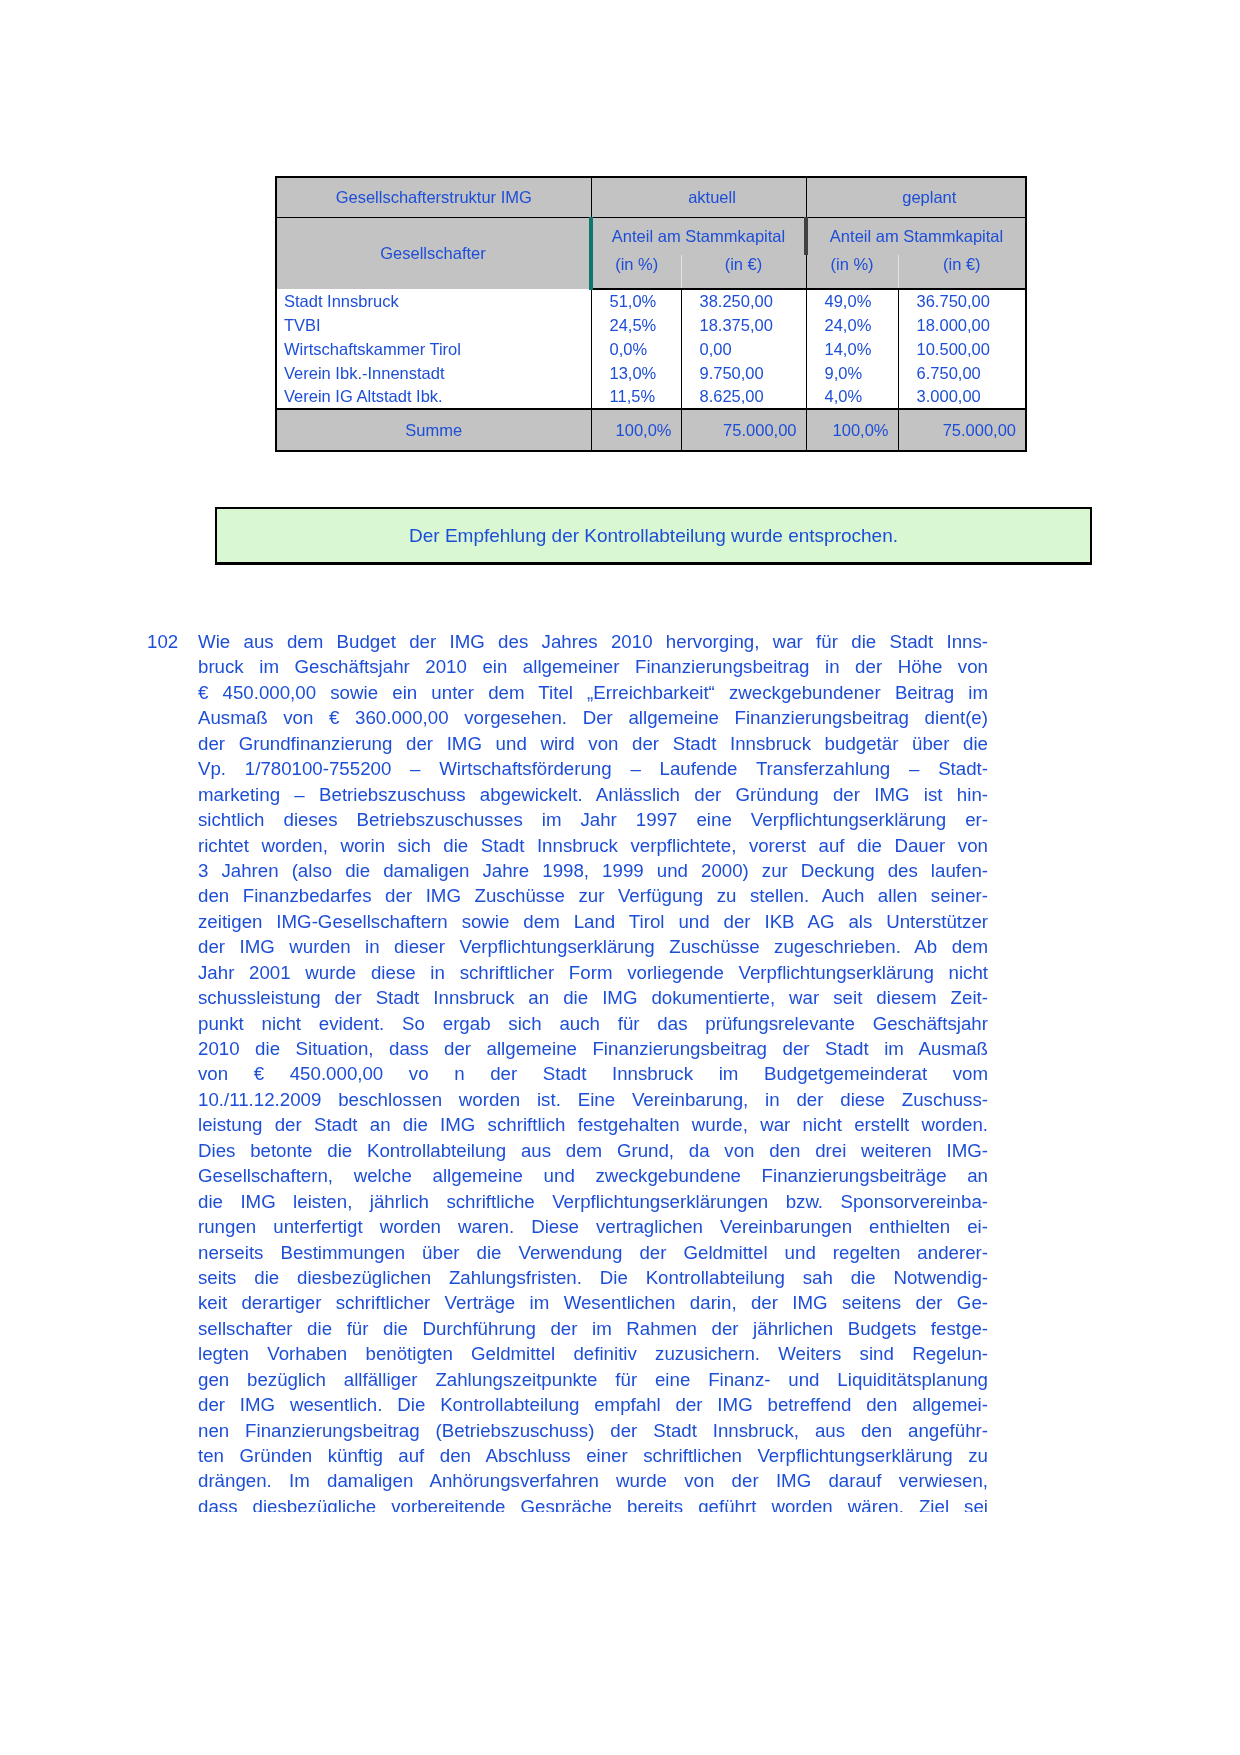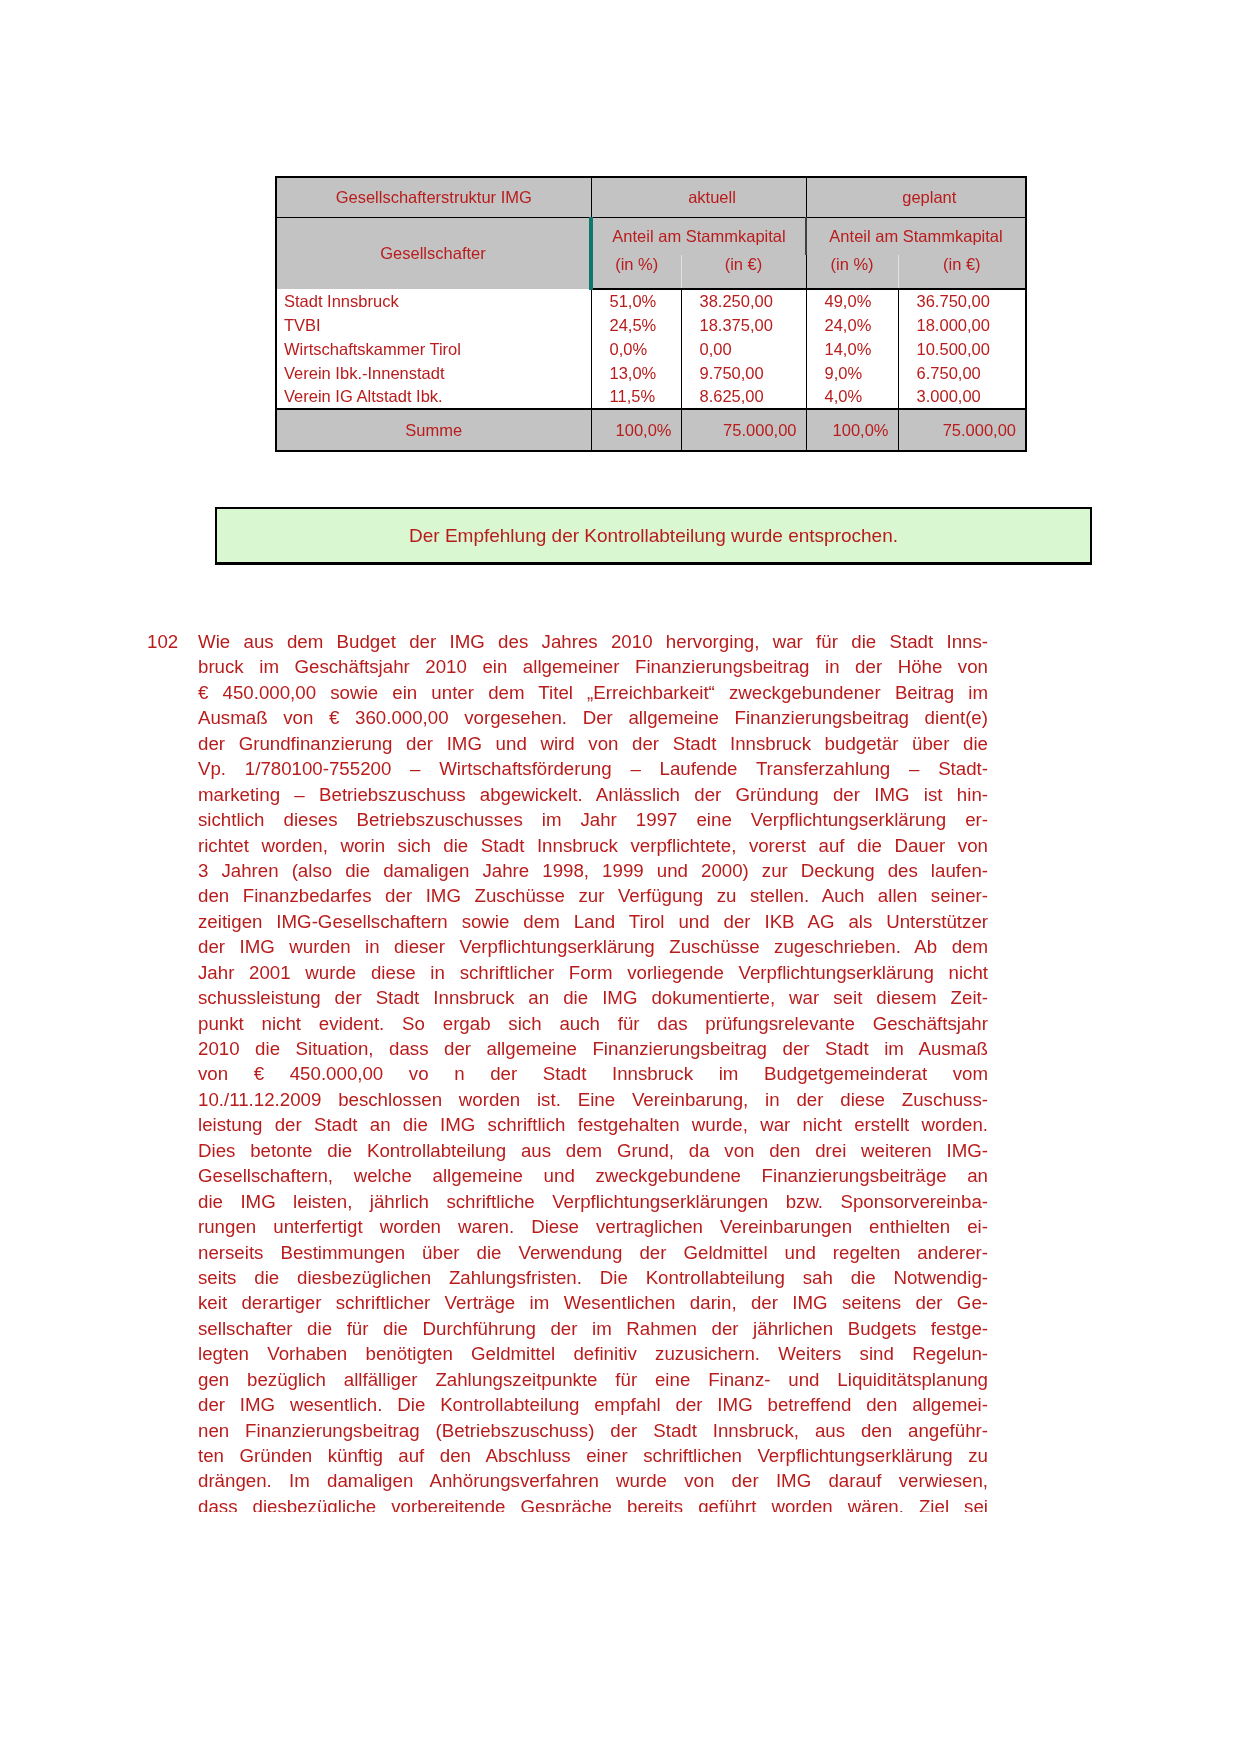--- a/index.html
+++ b/index.html
@@ -1,37 +1,37 @@
 <!DOCTYPE html>
 <html><head>
 <meta charset="utf-8">
 <title>Document</title>
 <style>
   html,body { margin:0; padding:0; background:#ffffff; }
   .page {
     position:relative; width:1240px; height:1512px; background:#ffffff;
-    font-family:"Liberation Sans", sans-serif; color:#b91c1c;
+    font-family:"Liberation Sans", sans-serif; color:#1d4ed8;
     overflow:hidden;
   }
 
   
   table.struct {
     position:absolute; left:275px; top:176px; width:750px;
     border-collapse:collapse; table-layout:fixed;
     border:2px solid #000;
     font-size:16.5px;
   }
   table.struct th, table.struct td { padding:0; font-weight:normal; overflow:hidden; white-space:nowrap; }
   table.struct thead th { background:#c3c3c3; }
   tr.h1 { height:40px; }
   tr.h1 th { border-bottom:1px solid #000; text-align:center; }
   tr.h1 th + th { border-left:1px solid #000;padding-left:27px; }
   tr.h2 { height:38px; }
   tr.h2 th { text-align:center; vertical-align:middle; }
-  tr.h2 th.grp { border-left:2px solid #404040;margin-left:19px; }
+  tr.h2 th.grp { border-left:4px solid #404040;margin-left:19px; }
   tr.h3 { height:34px; }
   tr.h3 th { text-align:center; vertical-align:top; border-bottom:2px solid #000; }
   tr.h3 th.grp { border-left:1px solid #000; }
   tr.h3 th.sub { border-left:1px solid #e2e2e2; }
   th.side { border-right:4px solid #0f766e; }
   tbody tr { height:24px; }
   tbody td { vertical-align:middle; }
   tbody td.name { text-align:left; padding-left:7px; }
   tbody td.num { text-align:left; padding-right:9px; border-left:1px solid #000;padding-left:18px; }
   tfoot tr { height:42px; }

